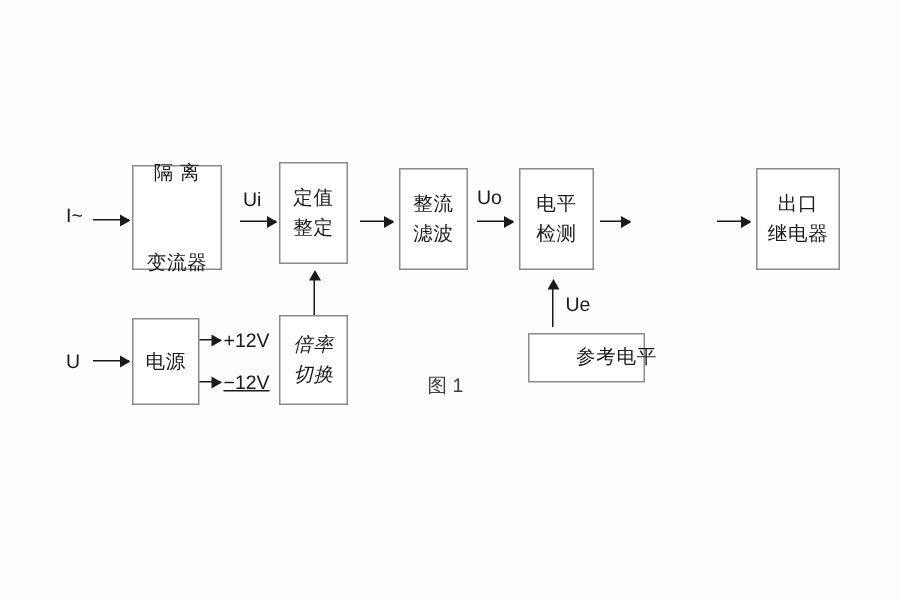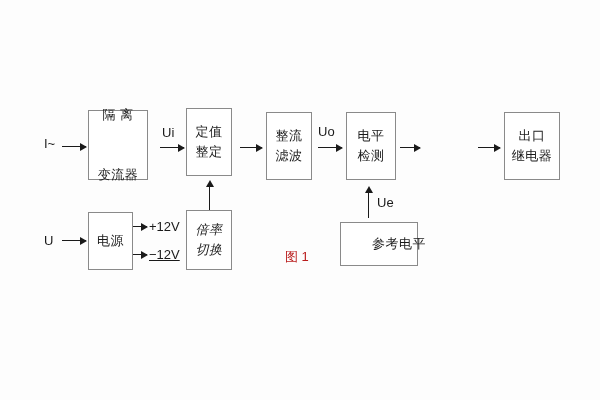--- a/index.html
+++ b/index.html
@@ -72,21 +72,21 @@
     top: -6px;
     width: 0;
     height: 0;
     border-left: 4px solid transparent;
     border-right: 4px solid transparent;
     border-bottom: 7px solid #1a1a1a;
   }
   .caption {
     position: absolute;
     font-size: 13px;
-    color: #b91c1c;
+    color: #404040;
     white-space: nowrap;
   }
 </style>
 </head>
 <body>
 
 <div id="canvas" style="background: rgb(253, 253, 253);">
 
   <div class="label" style="left:44px; top:137px;">I~</div>
   <div class="arrow-h" style="left:62px; top:146px; width:24px;"></div>
@@ -142,21 +142,21 @@
   <div class="arrow-h" style="left:133px; top:254px; width:14px;"></div>
   <div class="label" style="left:149px; top:248px;text-decoration:underline;">−12V</div>
 
   <div class="block" style="left:186px; top:210px; width:46px; height:60px;font-style:italic;">
     <span class="line">倍率</span>
     <span class="line">切换</span>
   </div>
 
   <div class="arrow-v-up" style="left:209px; top:186px; height:24px;"></div>
 
-  <div class="block" style="left:340px; top:222px; width:78px; height:44px;padding-left:40px;">
+  <div class="block" style="left:352px; top:222px; width:78px; height:33px;padding-left:40px;">
     <span class="line">参考电平</span>
   </div>
 
   <div class="arrow-v-up" style="left:368px; top:192px; height:26px;"></div>
   <div class="label" style="left:377px; top:196px;">Ue</div>
 
   <div class="caption" style="left:285px; top:248px;">图 1</div>
 
 </div>
 

